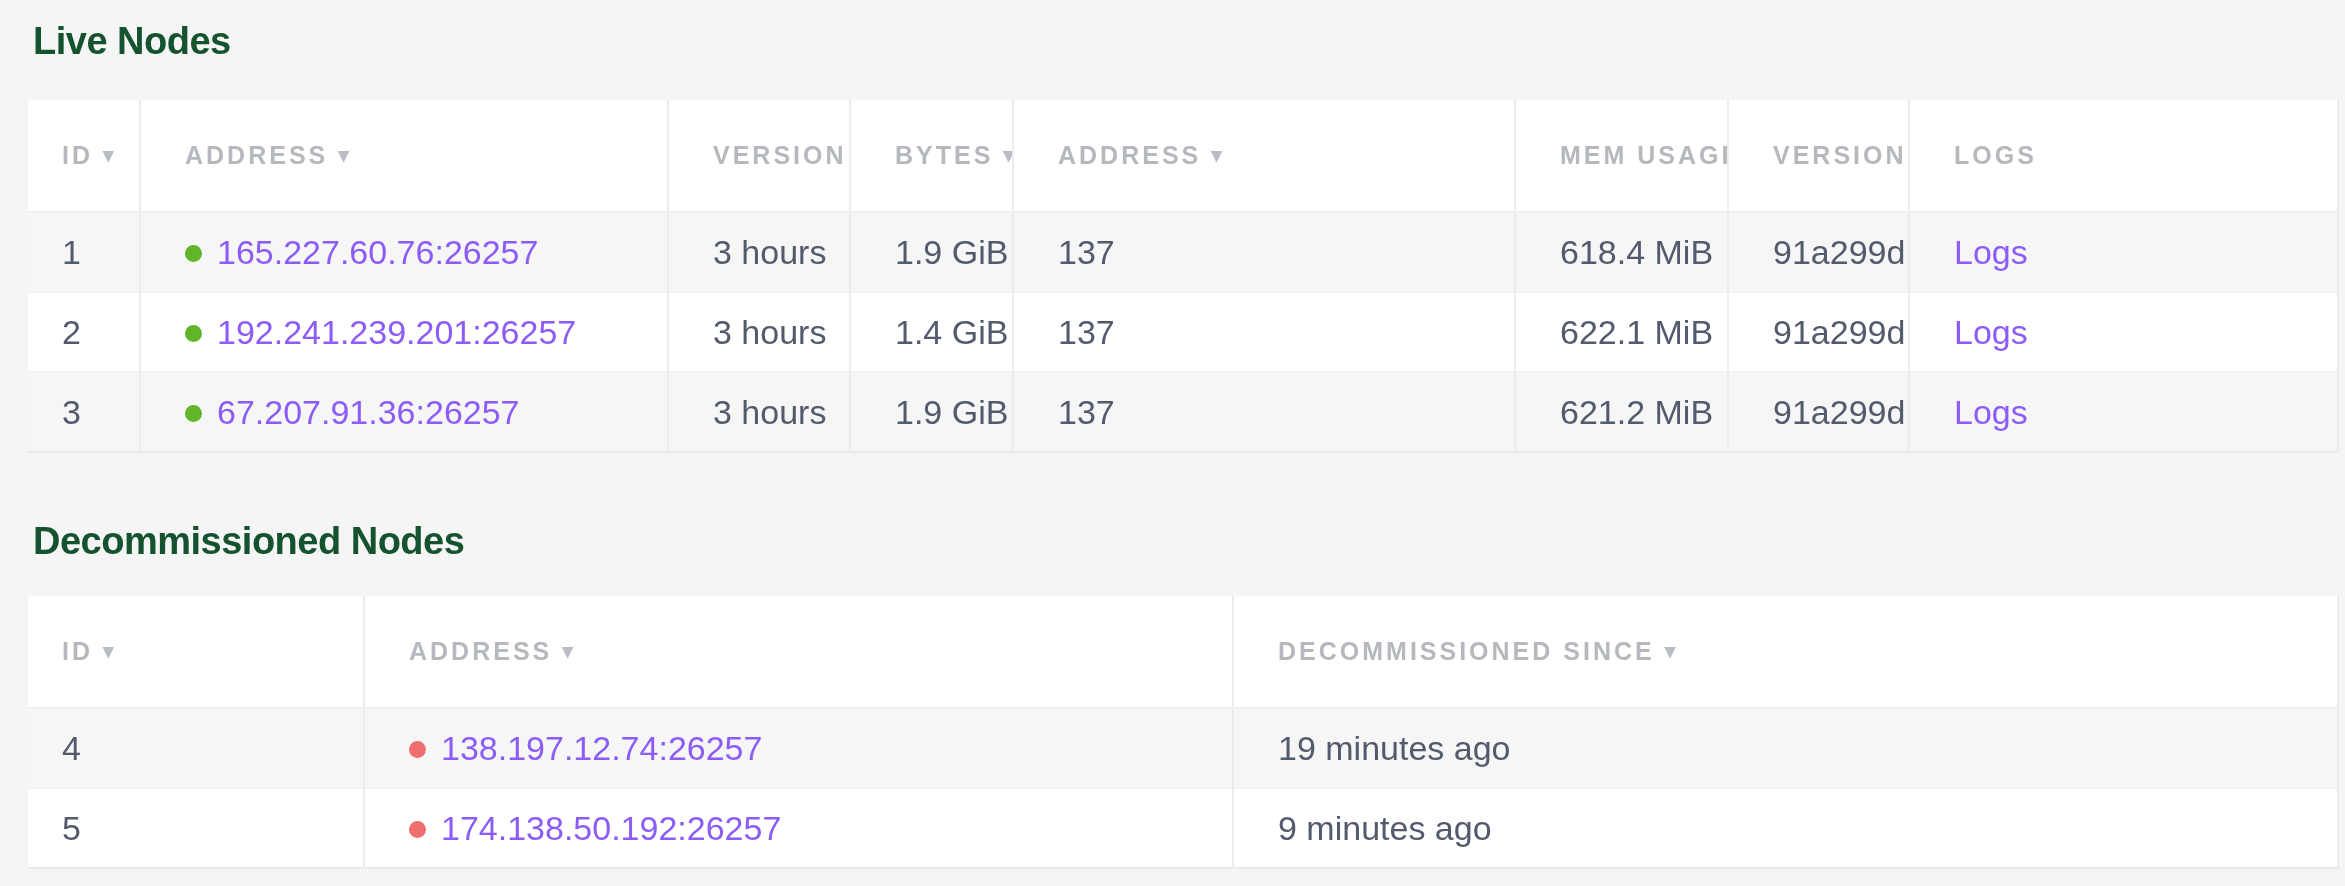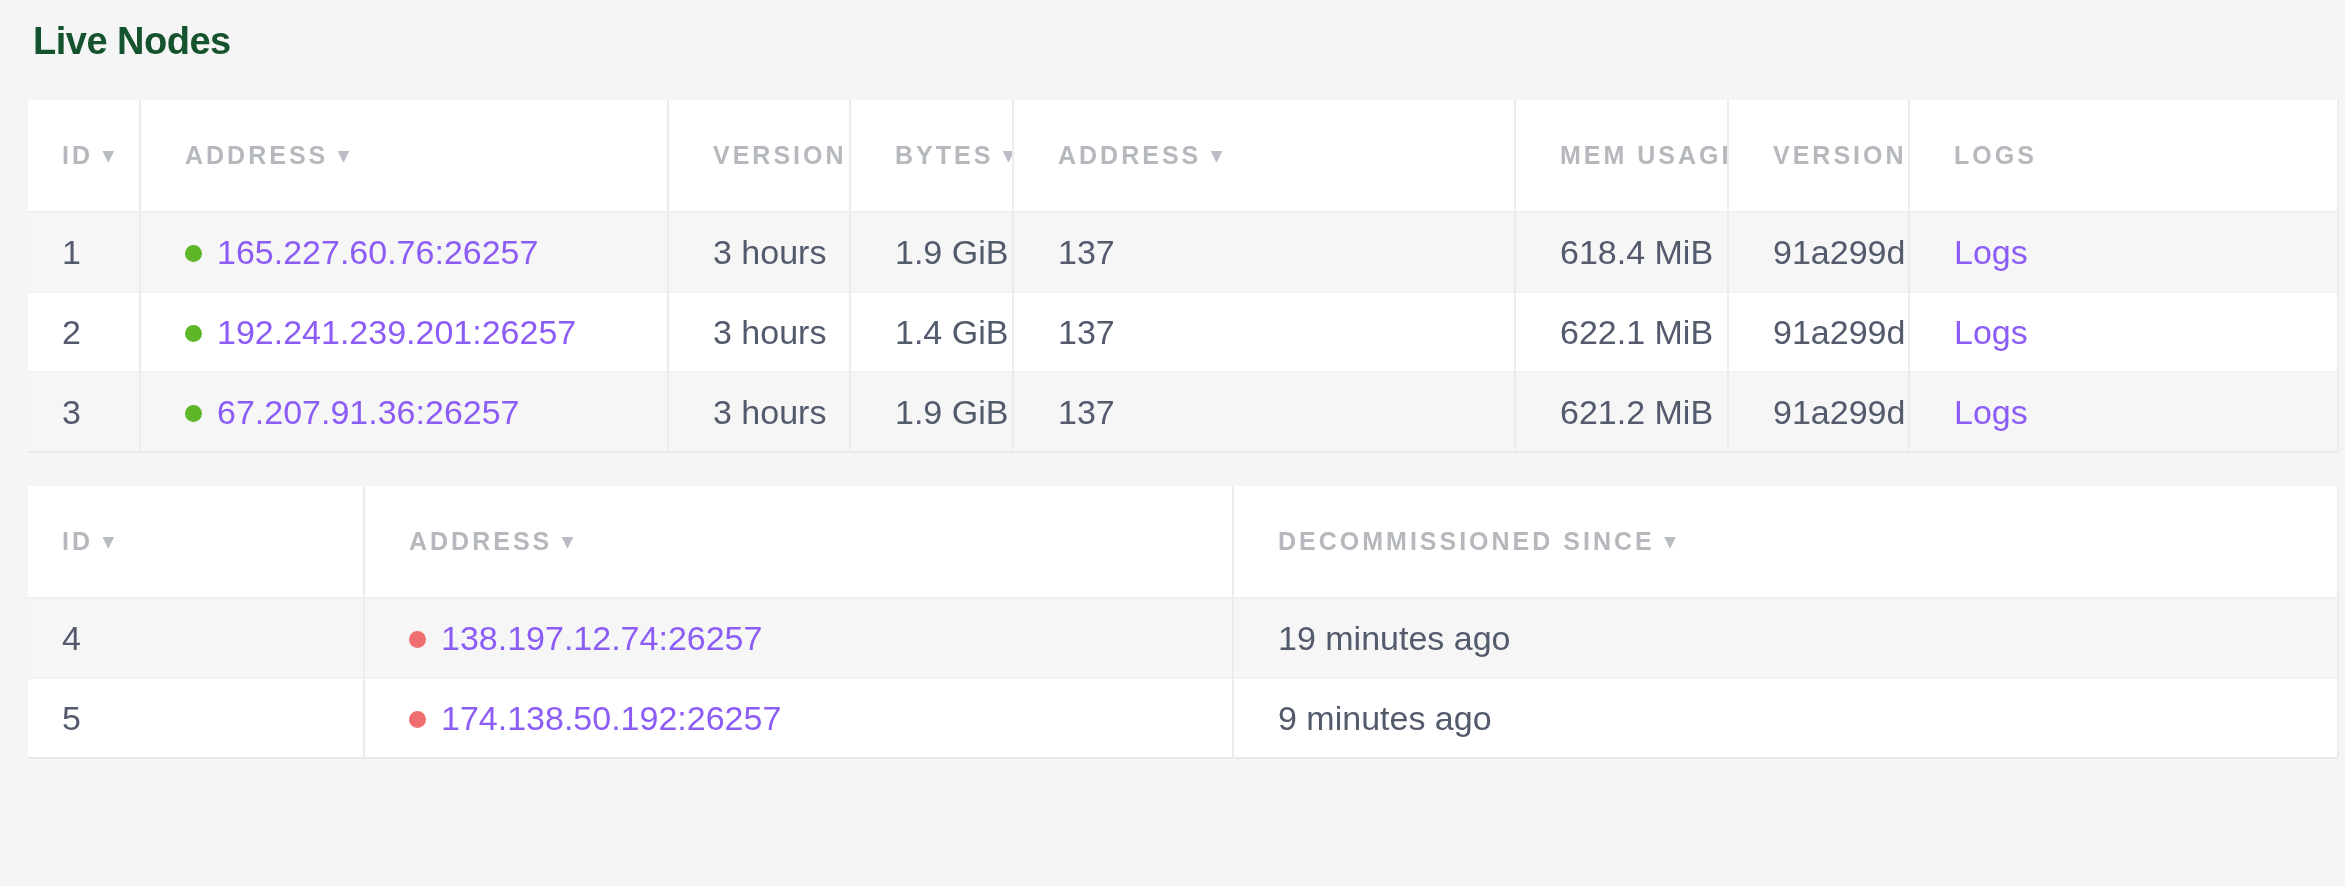--- a/index.html
+++ b/index.html
@@ -127,20 +127,21 @@
         <td>3 hours</td>
         <td>1.9 GiB</td>
         <td>137</td>
         <td>621.2 MiB</td>
         <td>91a299d</td>
         <td><a class="link">Logs</a></td>
       </tr>
     </tbody>
   </table>
 
+  <h1 id="decomm-title" class="section-title">Decommissioned Nodes</h1>
 
   <table class="t2">
     <colgroup>
       <col class="c0">
         <col class="c1">
         <col class="c2">
     </colgroup>
     <thead>
       <tr>
         <th class="first"><span>ID</span><span class="arrow">▾</span></th>

